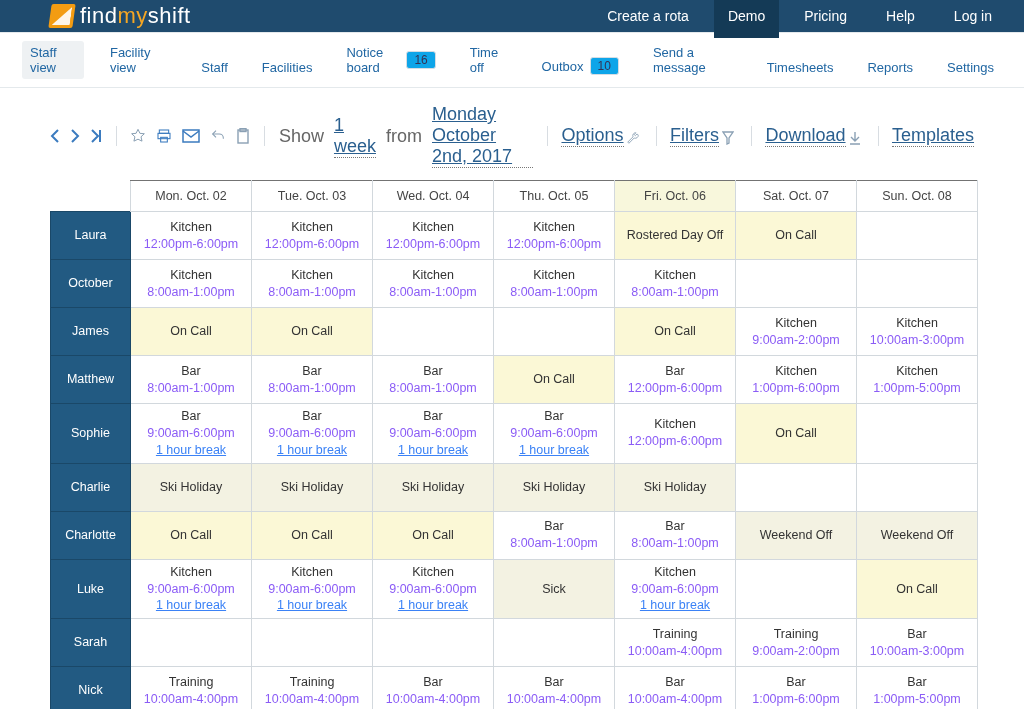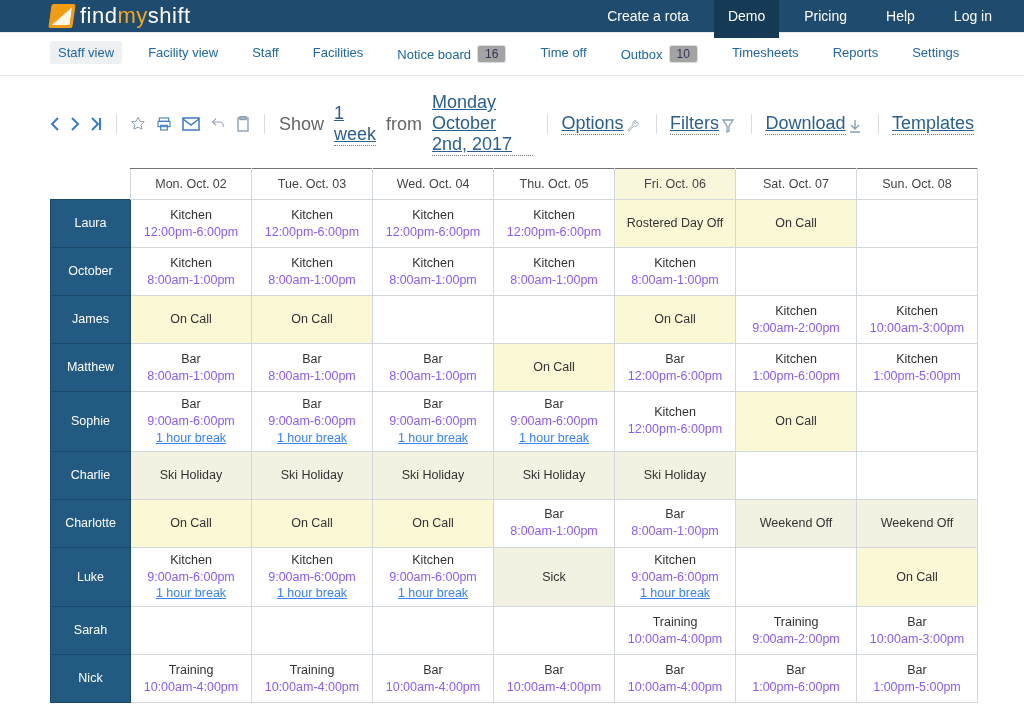--- a/index.html
+++ b/index.html
@@ -8,24 +8,24 @@
   .topbar { background:#1f4b6e; height:32px; display:flex; align-items:center; justify-content:space-between; padding:0 18px 0 50px; }
   .logo { display:flex; align-items:center; gap:6px; }
   .logo-mark { width:24px; height:24px; background:#f39c12; position:relative; border-radius:2px; transform:skewX(-8deg); }
   .logo-mark:before { content:""; position:absolute; top:3px; left:3px; right:3px; bottom:3px; background:#fff; clip-path:polygon(0 100%,100% 0,100% 100%); opacity:.9; }
   .logo-text { color:#fff; font-size:22px; font-weight:300; letter-spacing:.5px; }
   .logo-text .accent { color:#f5a623; }
   .topnav { display:flex; gap:11px;text-align:right; }
   .topnav a { color:#fff; text-decoration:none; padding:14px 14px; font-size:14px; }
   .topnav a.active { background:#143a56; }
   
-  .submenu { background:#fff; border-top:1px solid #e4e9ec; border-bottom:1px solid #e4e9ec; padding:8px 50px; display:flex; align-items:flex-start; gap:18px; font-size:13px; color:#2167a3; }
+  .submenu { background:#fff; border-top:1px solid #e4e9ec; border-bottom:1px solid #e4e9ec; padding:8px 22px; display:flex; align-items:flex-end; gap:18px; font-size:13px; color:#2167a3; }
   .submenu .item { color:#2167a3; cursor:pointer; padding:4px 8px; border-radius:3px; display:flex; align-items:center; gap:6px; }
   .submenu .item.active { background:#eef1f3; }
-  .badge { background:#a3a3a3; border:1px solid #d6dde3; padding:1px 7px; border-radius:3px; color:#335; font-size:12px; }
+  .badge { background:#0ea5e9; border:1px solid #d6dde3; padding:1px 7px; border-radius:3px; color:#335; font-size:12px; }
   
   .toolbar { display:flex; align-items:center; gap:10px; padding:16px 50px 12px 50px; color:#444; font-size:18px; }
   .icon-btn { width:18px; height:18px; display:inline-flex; align-items:center; justify-content:center; cursor:pointer; color:#8aa0b4; }
   .icon-btn.blue { color:#3b7bbf; }
   .sep { width:1px; height:20px; background:#d8dde2; margin:0 4px; }
   .toolbar a { color:#2a5f8f; }
   .toolbar .u { border-bottom:1px dotted #777; }
   .toolbar-group { display:flex; align-items:flex-end; }
   .label-plain { color:#666; }
   
@@ -83,20 +83,23 @@
       <span class="badge">16</span>
     </div>
     <div class="item">
       <span>Time off</span>
     </div>
     <div class="item">
       <span>Outbox</span>
       <span class="badge">10</span>
     </div>
     <div class="item">
+      <span>Send a message</span>
+    </div>
+    <div class="item">
       <span>Timesheets</span>
     </div>
     <div class="item">
       <span>Reports</span>
     </div>
     <div class="item">
       <span>Settings</span>
     </div>
   </div>
 

